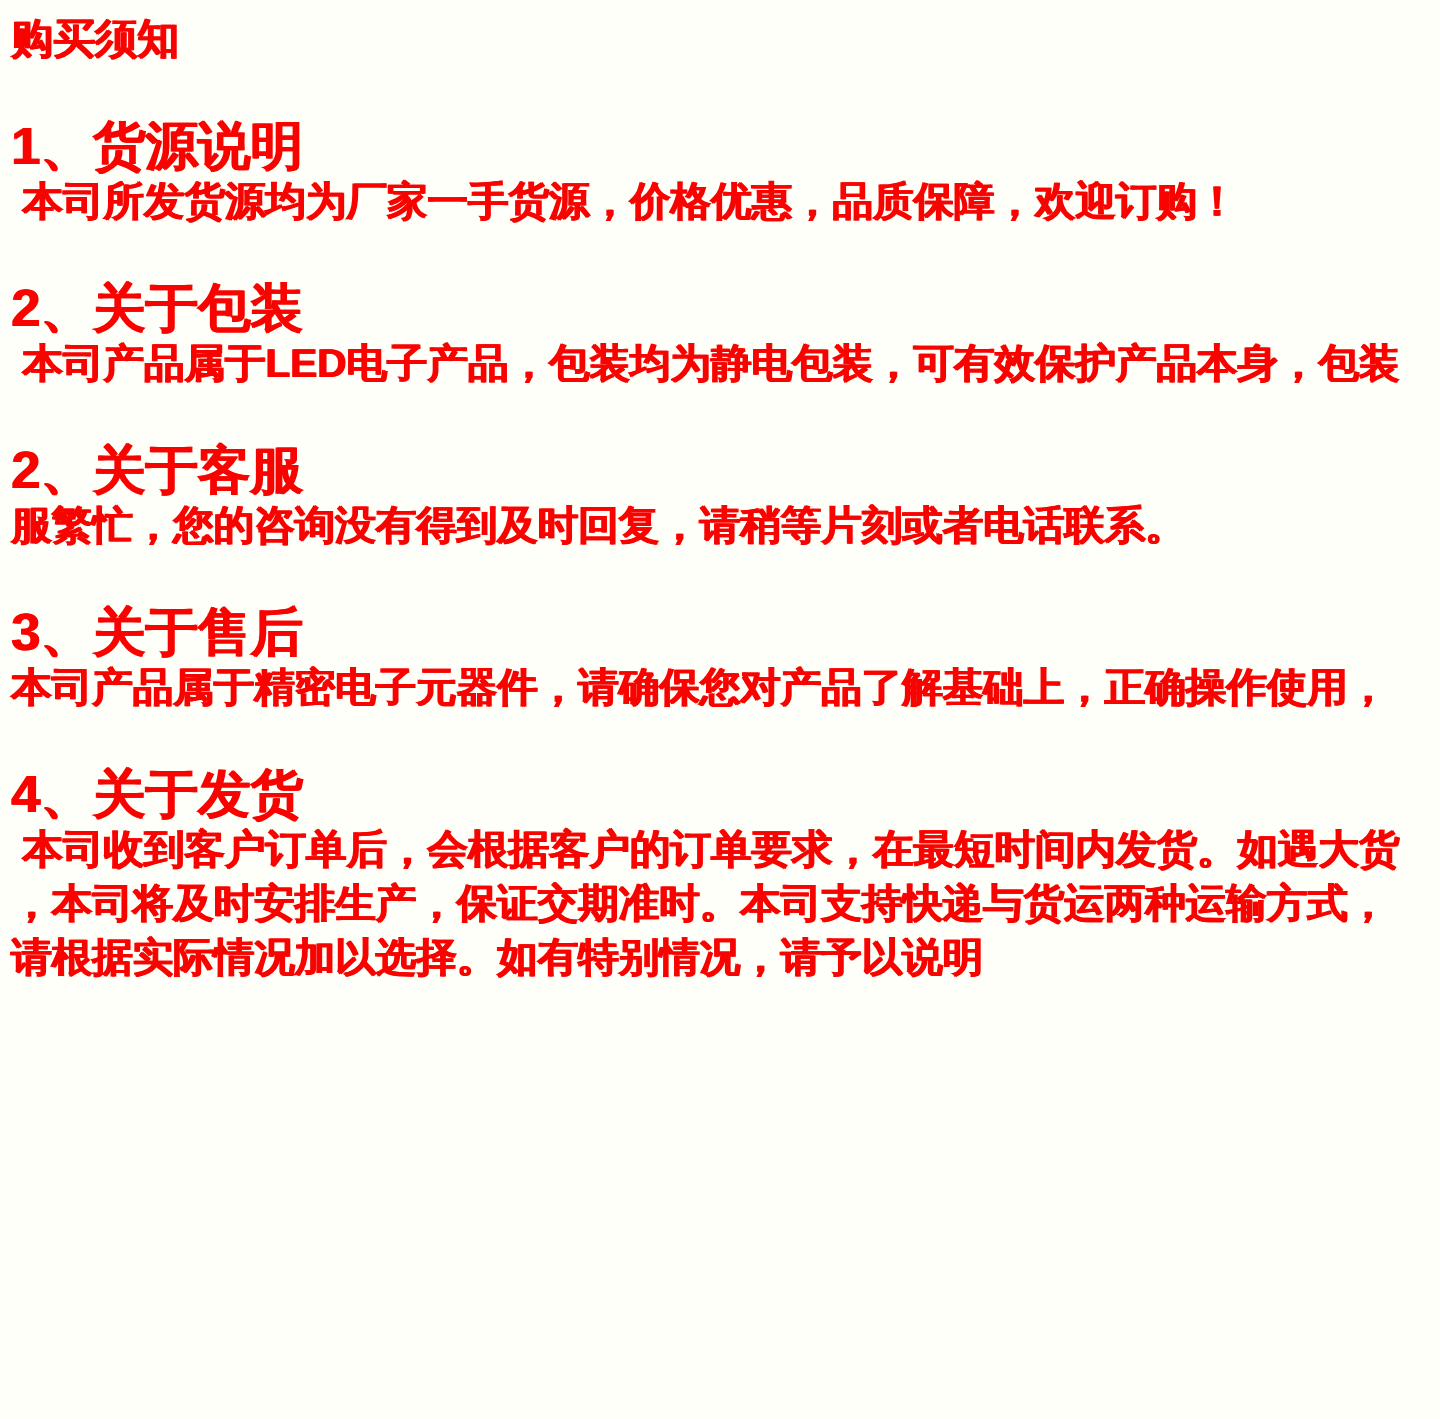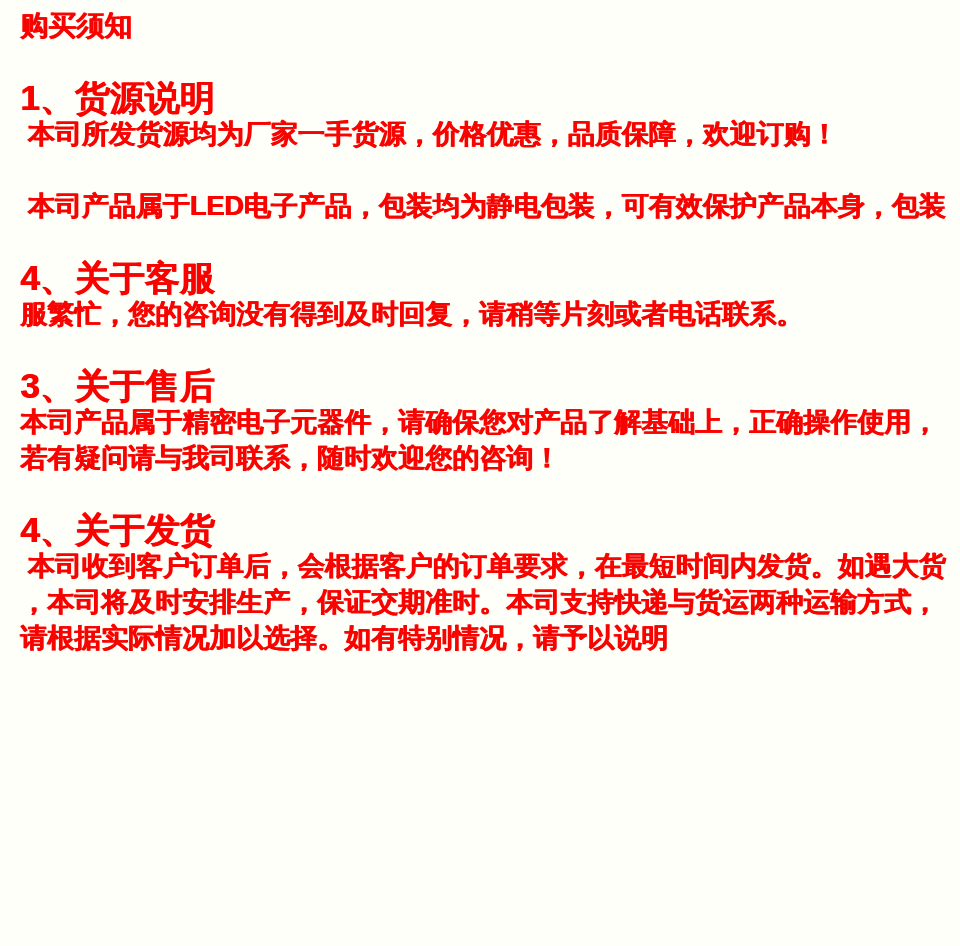--- a/index.html
+++ b/index.html
@@ -7,21 +7,21 @@
     padding: 0;
     width: 960px;
     height: 946px;
     overflow: hidden;
     background: #FDFFF8;
   }
   .notice {
     box-sizing: border-box;
     width: 960px;
     height: 804px;
-    padding: 8px 12px 0 20px;
+    padding: 8px 12px 0 7px;
     color: #F80300;
     font-family: "Liberation Sans", sans-serif;
     font-weight: bold;
   }
   .title {
     font-size: 28px;
     line-height: 36px;
     white-space: pre;
     text-shadow: 1px 0 0 currentColor;
   }
@@ -47,33 +47,33 @@
 <div class="notice">
 
   <div class="title">购买须知</div>
 
   <section class="sec">
     <div class="heading">1、货源说明</div>
     <div class="line"> 本司所发货源均为厂家一手货源，价格优惠，品质保障，欢迎订购！</div>
   </section>
 
   <section class="sec">
+    <div class="heading">2、关于包装</div>
     <div class="line"> 本司产品属于LED电子产品，包装均为静电包装，可有效保护产品本身，包装</div>
   </section>
 
 
   <section class="sec">
-    <div class="heading">4、关于客服</div>
+    <div class="heading">2、关于客服</div>
     <div class="line">服繁忙，您的咨询没有得到及时回复，请稍等片刻或者电话联系。</div>
   </section>
 
   <section class="sec">
     <div class="heading">3、关于售后</div>
     <div class="line">本司产品属于精密电子元器件，请确保您对产品了解基础上，正确操作使用，</div>
-    <div class="line">若有疑问请与我司联系，随时欢迎您的咨询！</div>
   </section>
 
   <section class="sec">
     <div class="heading">4、关于发货</div>
     <div class="line"> 本司收到客户订单后，会根据客户的订单要求，在最短时间内发货。如遇大货</div>
     <div class="line">，本司将及时安排生产，保证交期准时。本司支持快递与货运两种运输方式，</div>
     <div class="line">请根据实际情况加以选择。如有特别情况，请予以说明</div>
   </section>
 
 </div>

